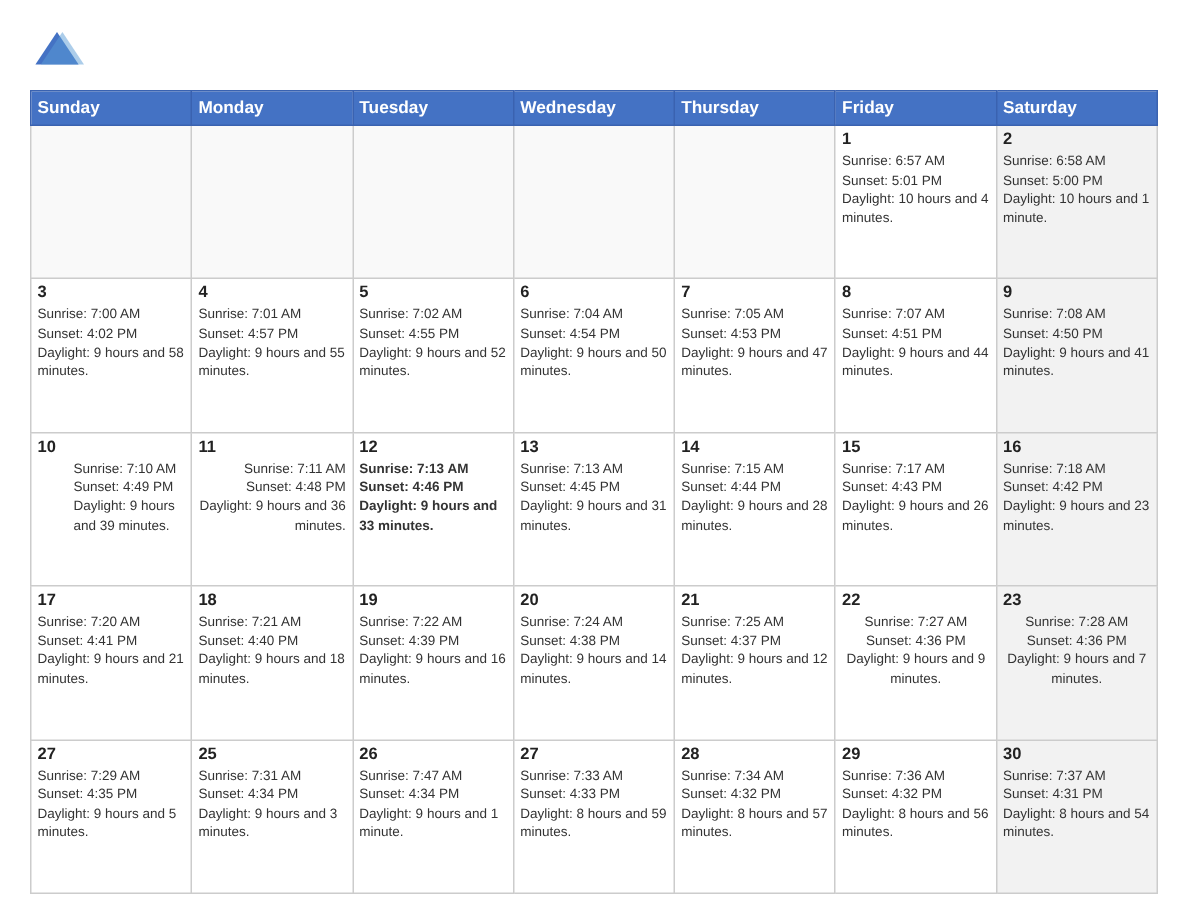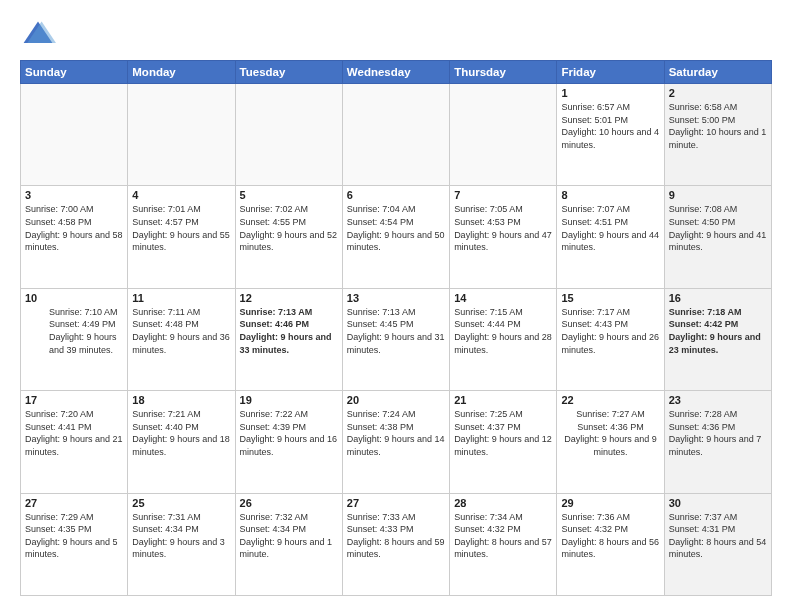--- a/index.html
+++ b/index.html
@@ -154,21 +154,21 @@
             <span class="day-number">2</span>
             <div class="day-info" style="white-space: pre-line;">Sunrise: 6:58 AM
 Sunset: 5:00 PM
 Daylight: 10 hours and 1 minute.</div>
           </td>
         </tr>
         <tr>
           <td>
             <span class="day-number">3</span>
             <div class="day-info" style="white-space: pre-line;">Sunrise: 7:00 AM
-Sunset: 4:58 PM
+Sunset: 4:02 PM
 Daylight: 9 hours and 58 minutes.</div>
           </td>
           <td>
             <span class="day-number">4</span>
             <div class="day-info" style="white-space: pre-line;">Sunrise: 7:01 AM
 Sunset: 4:57 PM
 Daylight: 9 hours and 55 minutes.</div>
           </td>
           <td>
             <span class="day-number">5</span>
@@ -203,21 +203,21 @@
         </tr>
         <tr>
           <td>
             <span class="day-number">10</span>
             <div class="day-info" style="white-space: pre-line; margin-left: 24px;">Sunrise: 7:10 AM
 Sunset: 4:49 PM
 Daylight: 9 hours and 39 minutes.</div>
           </td>
           <td>
             <span class="day-number">11</span>
-            <div class="day-info" style="white-space: pre-line;">Sunrise: 7:11 AM
+            <div class="day-info" style="white-space: pre-line; text-align: right;">Sunrise: 7:11 AM
 Sunset: 4:48 PM
 Daylight: 9 hours and 36 minutes.</div>
           </td>
           <td>
             <span class="day-number">12</span>
             <div class="day-info" style="white-space: pre-line; font-weight: bold;">Sunrise: 7:13 AM
 Sunset: 4:46 PM
 Daylight: 9 hours and 33 minutes.</div>
           </td>
           <td>
@@ -233,21 +233,21 @@
 Daylight: 9 hours and 28 minutes.</div>
           </td>
           <td>
             <span class="day-number">15</span>
             <div class="day-info" style="white-space: pre-line;">Sunrise: 7:17 AM
 Sunset: 4:43 PM
 Daylight: 9 hours and 26 minutes.</div>
           </td>
           <td class="shaded">
             <span class="day-number">16</span>
-            <div class="day-info" style="white-space: pre-line; font-weight: bold;">Sunrise: 7:18 AM
+            <div class="day-info" style="white-space: pre-line;">Sunrise: 7:18 AM
 Sunset: 4:42 PM
 Daylight: 9 hours and 23 minutes.</div>
           </td>
         </tr>
         <tr>
           <td>
             <span class="day-number">17</span>
             <div class="day-info" style="white-space: pre-line;">Sunrise: 7:20 AM
 Sunset: 4:41 PM
 Daylight: 9 hours and 21 minutes.</div>
@@ -277,41 +277,41 @@
 Daylight: 9 hours and 12 minutes.</div>
           </td>
           <td>
             <span class="day-number">22</span>
             <div class="day-info" style="white-space: pre-line; text-align: center;">Sunrise: 7:27 AM
 Sunset: 4:36 PM
 Daylight: 9 hours and 9 minutes.</div>
           </td>
           <td class="shaded">
             <span class="day-number">23</span>
-            <div class="day-info" style="white-space: pre-line;">Sunrise: 7:28 AM
+            <div class="day-info" style="white-space: pre-line; text-align: center;">Sunrise: 7:28 AM
 Sunset: 4:36 PM
 Daylight: 9 hours and 7 minutes.</div>
           </td>
         </tr>
         <tr>
           <td>
             <span class="day-number">27</span>
             <div class="day-info" style="white-space: pre-line;">Sunrise: 7:29 AM
 Sunset: 4:35 PM
 Daylight: 9 hours and 5 minutes.</div>
           </td>
           <td>
             <span class="day-number">25</span>
             <div class="day-info" style="white-space: pre-line;">Sunrise: 7:31 AM
 Sunset: 4:34 PM
 Daylight: 9 hours and 3 minutes.</div>
           </td>
           <td>
             <span class="day-number">26</span>
-            <div class="day-info" style="white-space: pre-line;">Sunrise: 7:32 AM
+            <div class="day-info" style="white-space: pre-line;">Sunrise: 7:47 AM
 Sunset: 4:34 PM
 Daylight: 9 hours and 1 minute.</div>
           </td>
           <td>
             <span class="day-number">27</span>
             <div class="day-info" style="white-space: pre-line;">Sunrise: 7:33 AM
 Sunset: 4:33 PM
 Daylight: 8 hours and 59 minutes.</div>
           </td>
           <td>

